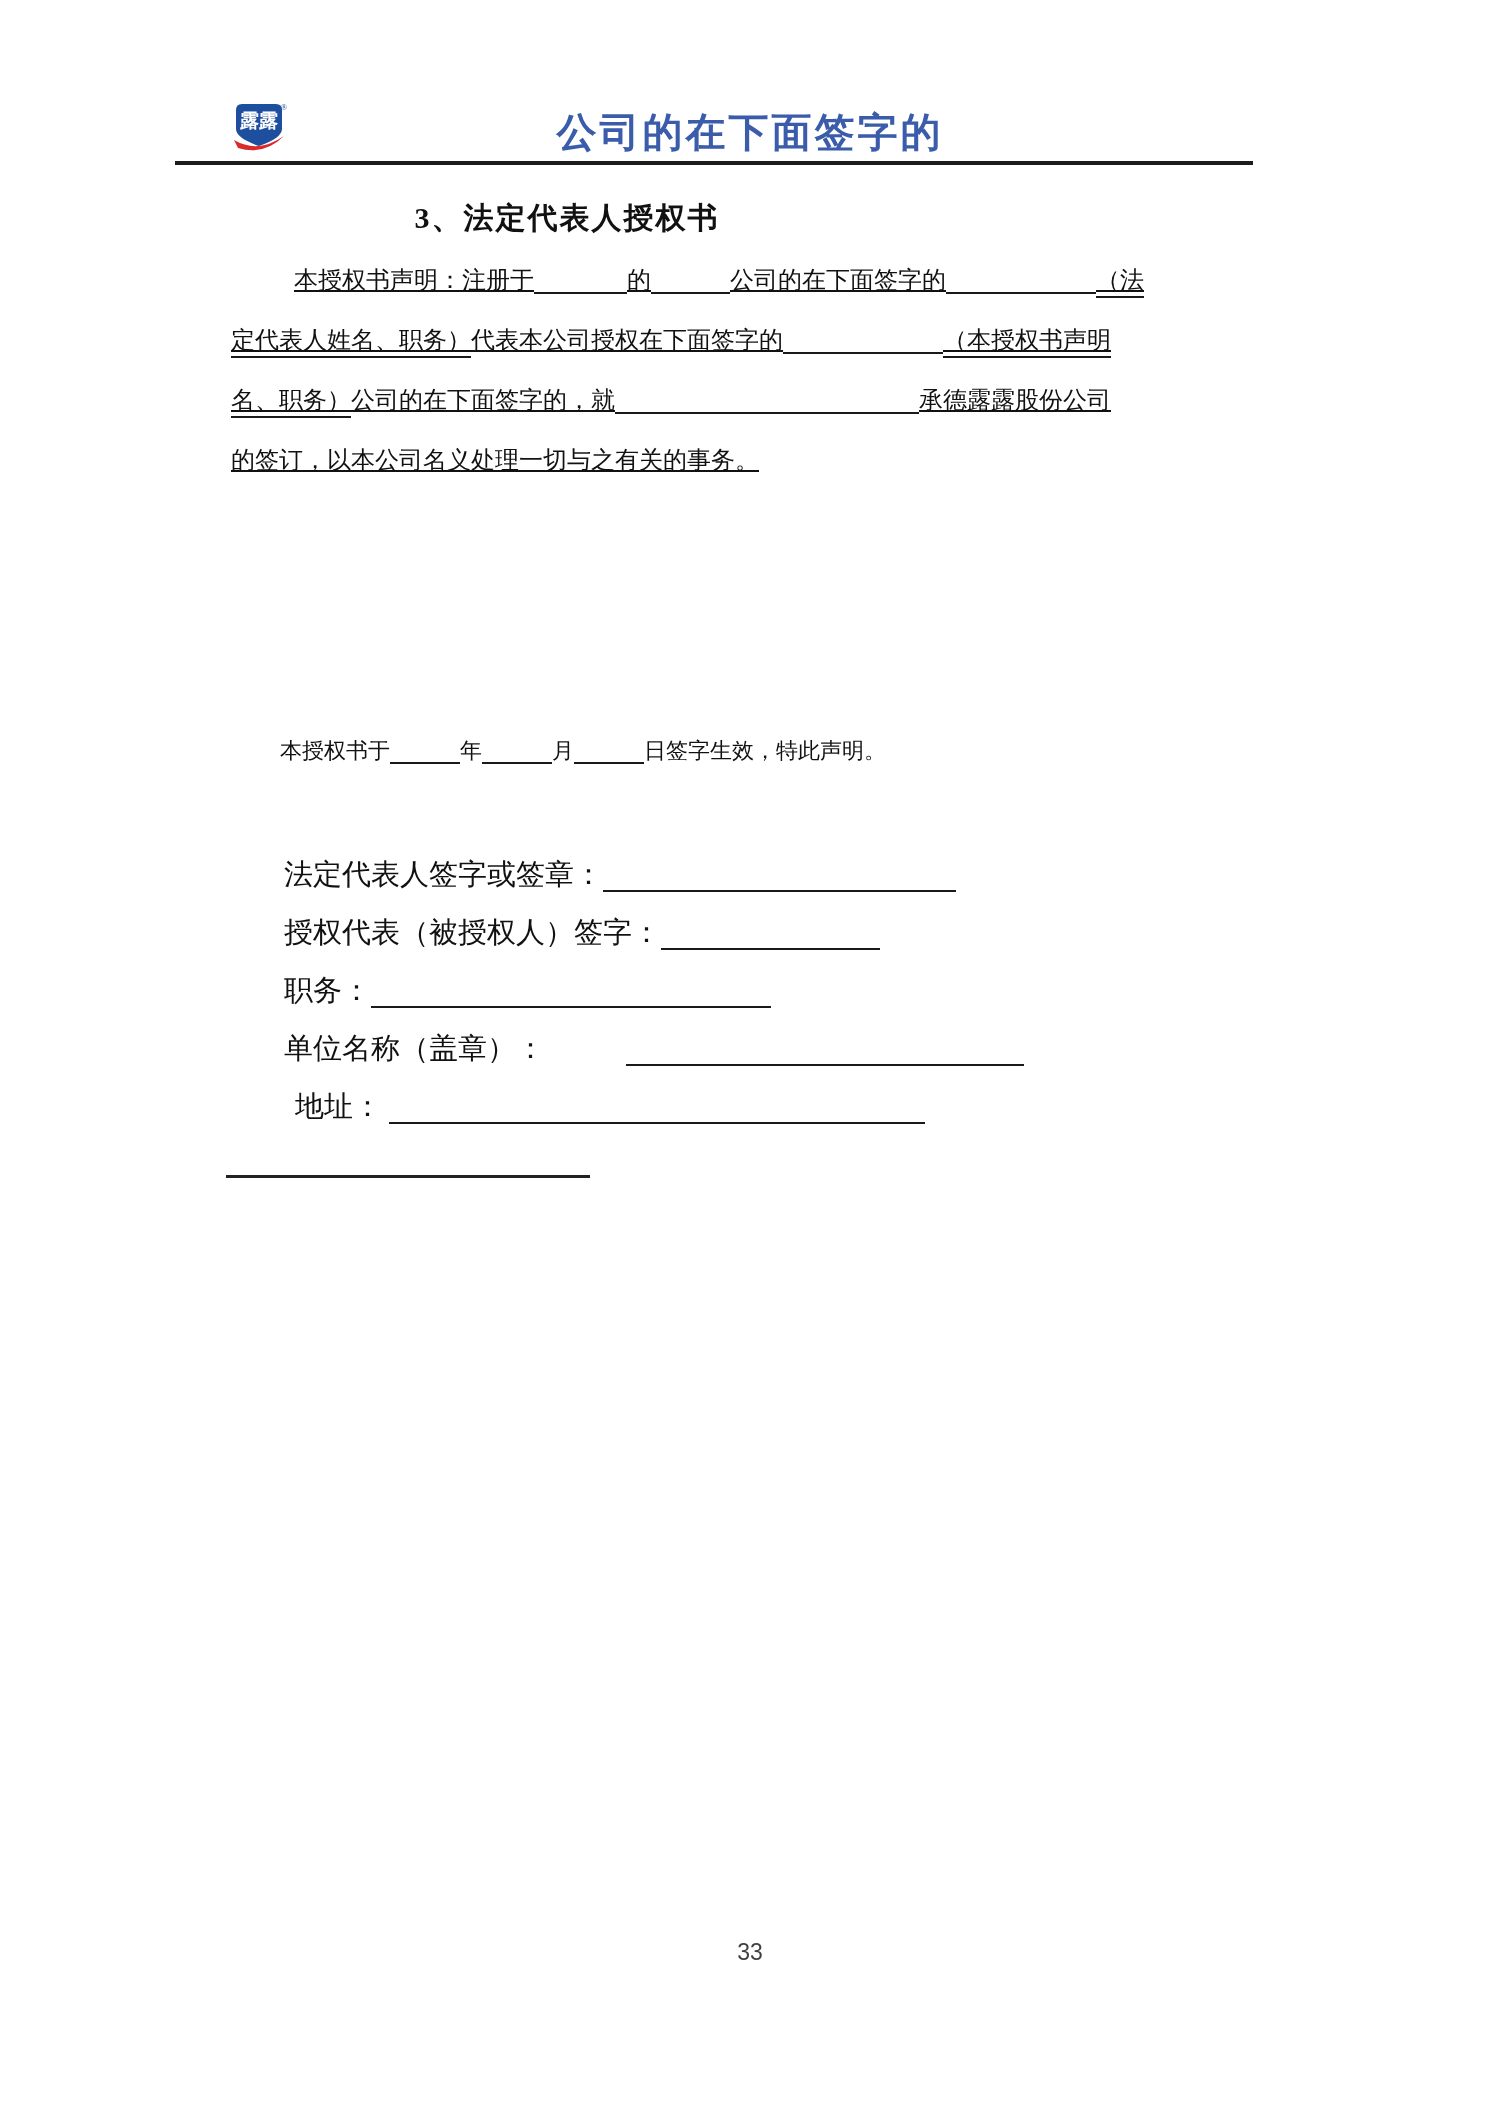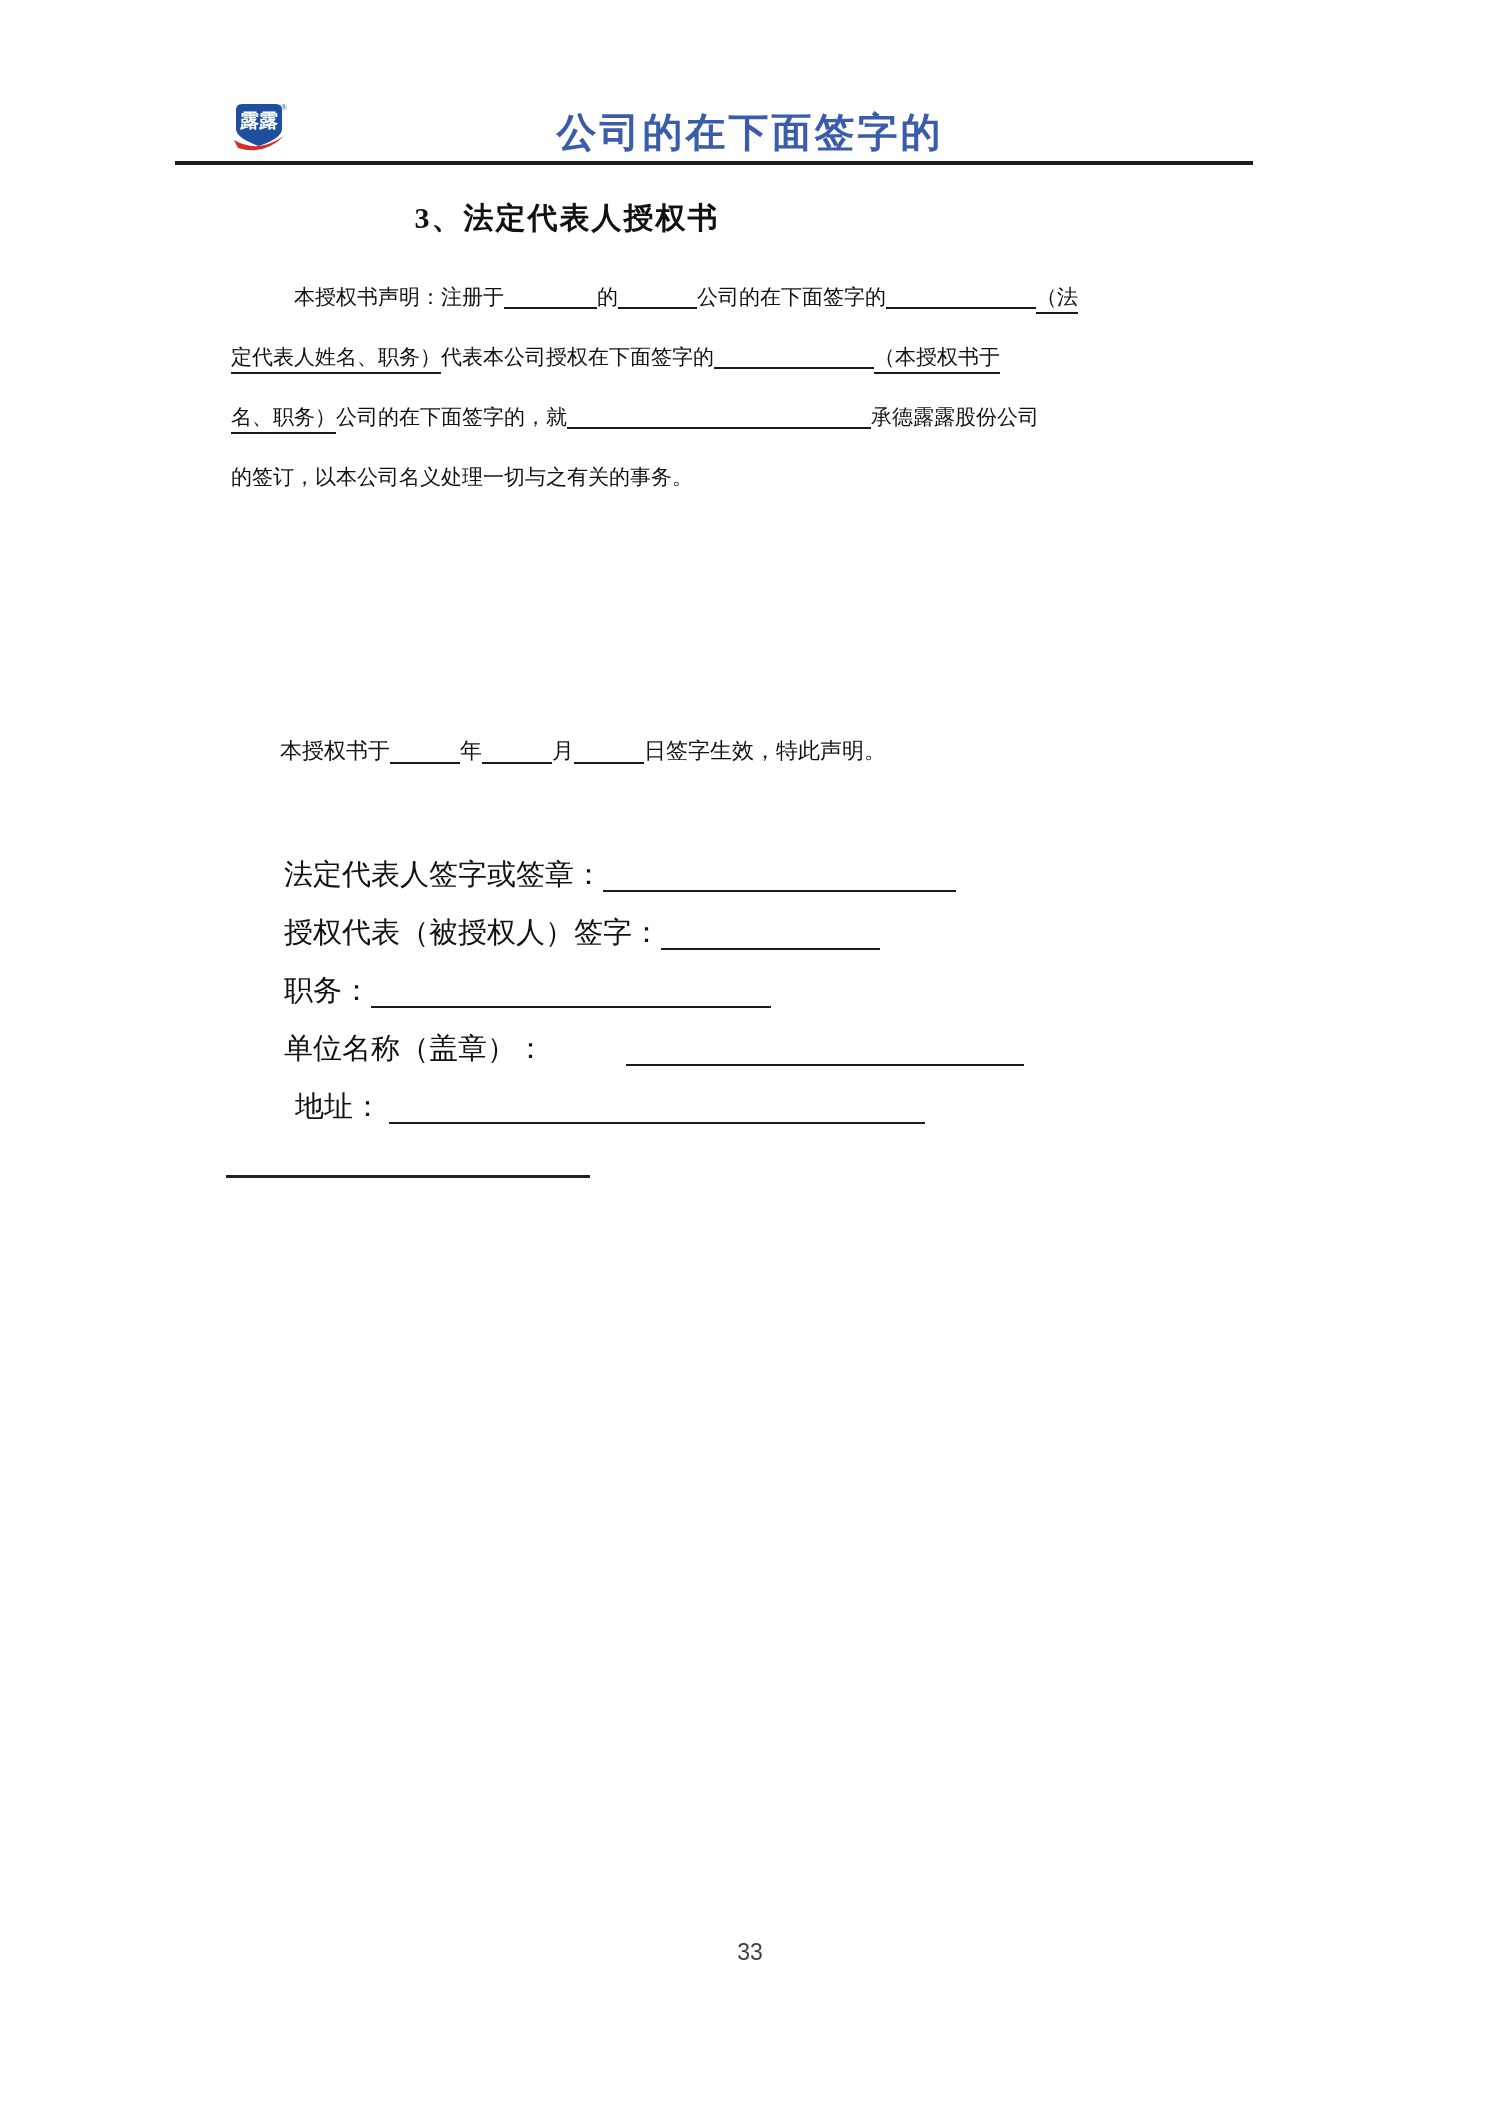--- a/index.html
+++ b/index.html
@@ -52,23 +52,24 @@
     font-size: 30px;
     font-weight: bold;
     white-space: nowrap;
     letter-spacing: 2px;
   }
 
   
   .para {
     position: absolute;
     left: 231px;
-    top: 267px;
+    top: 250px;
     width: 1040px;
-    font-size: 21px;
+    font-size: 24px;
+    text-decoration: underline;
   }
   .para .line {
     height: 60px;
     line-height: 60px;
     white-space: nowrap;
   }
   .line-indent-2 { text-indent: 63px; }
 
   .blank {
     display: inline-block;
@@ -147,21 +148,21 @@
     <div class="header-rule"></div>
   </div>
 
   <div class="doc-title">3、法定代表人授权书</div>
 
   <div class="para">
     <div class="line line-indent-2">
       <span>本授权书声明：注册于</span><span class="blank" style="width:93px"></span><span>的</span><span class="blank" style="width:79px"></span><span>公司的在下面签字的</span><span class="blank" style="width:150px"></span><span class="u">（法</span>
     </div>
     <div class="line">
-      <span class="u">定代表人姓名、职务）</span><span>代表本公司授权在下面签字的</span><span class="blank" style="width:160px"></span><span class="u">（本授权书于</span>
+      <span class="u">定代表人姓名、职务）</span><span>代表本公司授权在下面签字的</span><span class="blank" style="width:160px"></span><span class="u">（本授权书声明</span>
     </div>
     <div class="line">
       <span class="u">名、职务）</span><span>公司的在下面签字的，就</span><span class="blank" style="width:304px"></span><span>承德露露股份公司</span>
     </div>
     <div class="line">
       <span>的签订，以本公司名义处理一切与之有关的事务。</span>
     </div>
   </div>
 
   <div class="effective">

